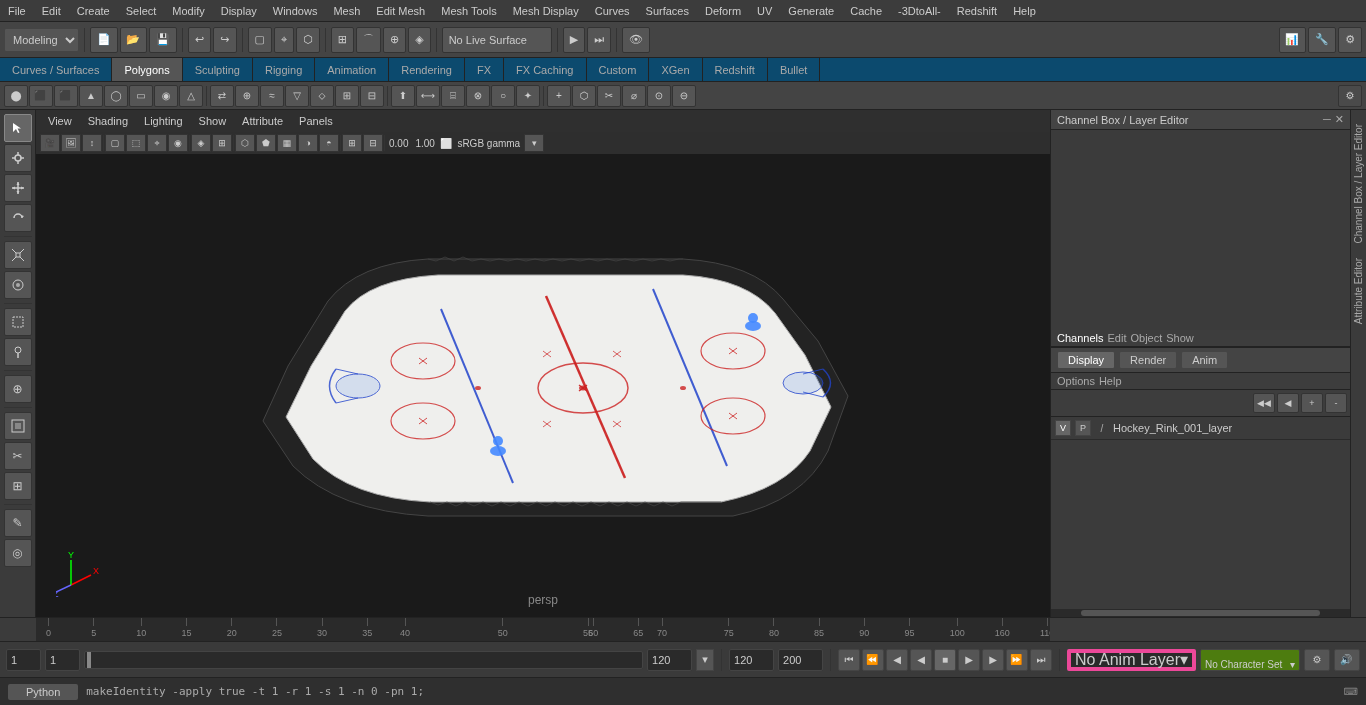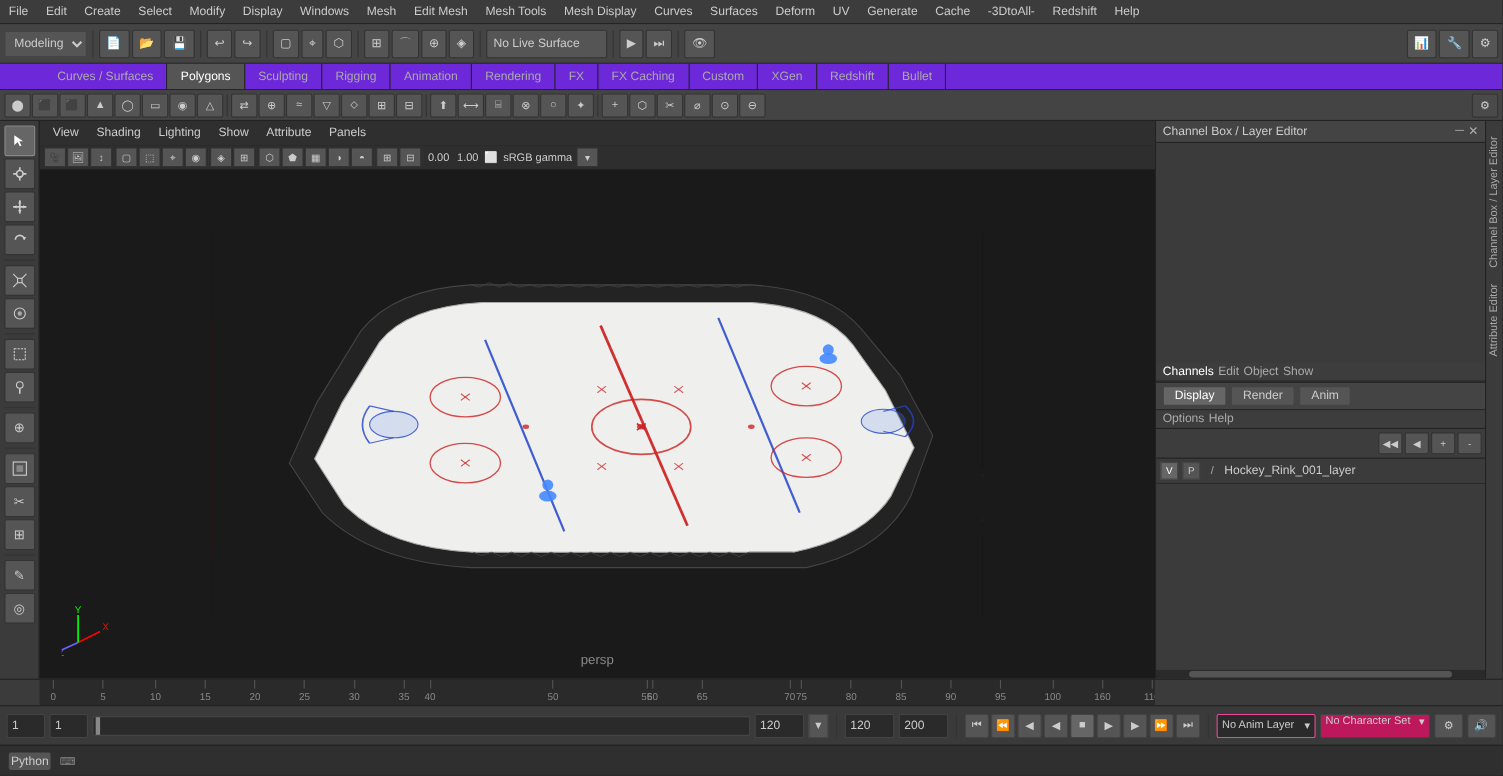--- a/index.html
+++ b/index.html
@@ -9,21 +9,21 @@
     #menu-bar { display: flex; align-items: center; background: #3c3c3c; height: 22px; border-bottom: 1px solid #222; }
     .menu-item { padding: 2px 8px; cursor: pointer; font-size: 11px; color: #ccc; }
 
     
     #toolbar1 { display: flex; align-items: center; background: #444; height: 36px; border-bottom: 1px solid #222; padding: 0 4px; gap: 2px; }
     .toolbar-btn { background: #555; border: 1px solid #333; color: #ccc; padding: 2px 6px; cursor: pointer; font-size: 11px; border-radius: 2px; height: 26px; display: flex; align-items: center; gap: 2px; }
     .toolbar-sep { width: 1px; background: #333; height: 24px; margin: 0 3px; }
     .mode-select { background: #555; border: 1px solid #444; color: #ccc; height: 24px; font-size: 11px; padding: 0 4px; border-radius: 2px; }
 
     
-    #tab-bar { display: flex; align-items: center; background: #6d28d9; height: 24px; border-bottom: 1px solid #222; overflow: hidden; padding-left: 40px; }
+    #tab-bar { display: flex; align-items: center; background: #0c4a6e; height: 24px; border-bottom: 1px solid #222; overflow: hidden; }
     .tab { padding: 3px 12px; cursor: pointer; font-size: 11px; color: #aaa; border-right: 1px solid #222; height: 100%; display: flex; align-items: center; }
     .tab.active { background: #555; color: #fff; }
 
     
     #icon-toolbar { display: flex; align-items: center; background: #444; height: 28px; border-bottom: 1px solid #222; padding: 0 4px; gap: 1px; }
     .icon-btn { width: 24px; height: 22px; background: #555; border: 1px solid #333; color: #ccc; cursor: pointer; font-size: 10px; display: flex; align-items: center; justify-content: center; border-radius: 2px; }
 
     
     #left-toolbar { width: 36px; background: #3b3b3b; border-right: 1px solid #222; display: flex; flex-direction: column; align-items: center; padding: 4px 2px; gap: 2px; flex-shrink: 0; }
     .left-btn { width: 28px; height: 28px; background: #555; border: 1px solid #333; color: #ccc; cursor: pointer; display: flex; align-items: center; justify-content: center; border-radius: 2px; font-size: 12px; }
@@ -75,21 +75,21 @@
     
     #bottom-controls { height: 36px; background: #3a3a3a; border-top: 1px solid #222; display: flex; align-items: center; gap: 4px; padding: 0 6px; }
     .bc-input { background: #2a2a2a; border: 1px solid #444; color: #ccc; height: 22px; width: 50px; font-size: 11px; padding: 0 4px; border-radius: 2px; }
     .bc-sep { width: 1px; background: #333; height: 22px; margin: 0 3px; }
     .bc-select { background: #2a2a2a; border: 1px solid #444; color: #ccc; height: 22px; font-size: 11px; padding: 0 2px; border-radius: 2px; }
     .bc-playback { display: flex; align-items: center; gap: 2px; }
     .pb-btn { background: #555; border: 1px solid #444; color: #ccc; width: 22px; height: 22px; cursor: pointer; display: flex; align-items: center; justify-content: center; font-size: 10px; border-radius: 2px; }
 
     
     #status-bar { height: 28px; background: #2f2f2f; border-top: 1px solid #222; display: flex; align-items: center; gap: 8px; padding: 0 8px; }
-    #python-label { background: #555; padding: 2px 2px; font-size: 11px; color: #ccc; border-radius: 2px; cursor: pointer; }
+    #python-label { background: #555; padding: 2px 18px; font-size: 11px; color: #ccc; border-radius: 2px; cursor: pointer; }
     #status-text { flex: 1; font-size: 11px; color: #aaa; font-family: monospace; }
     #status-right { font-size: 10px; color: #888; }
 
     
     #channel-box-side-tab { width: 16px; background: #3b3b3b; display: flex; flex-direction: column; align-items: center; padding: 10px 0; gap: 6px; border-left: 1px solid #222; }
     .side-tab-label { writing-mode: vertical-rl; transform: rotate(180deg); font-size: 10px; color: #aaa; cursor: pointer; padding: 4px 1px; white-space: nowrap; }
 
     
     #layers-scrollbar { height: 8px; background: #2a2a2a; }
     #layers-scroll-track { width: 80%; height: 6px; background: #555; margin: 1px auto; border-radius: 3px; }
@@ -550,21 +550,21 @@
           <div class="ruler-label">25</div>
         </div>
         <div class="ruler-mark" style="left: 281.091px;">
           <div class="ruler-line"></div>
           <div class="ruler-label">30</div>
         </div>
         <div class="ruler-mark" style="left: 326.273px;">
           <div class="ruler-line"></div>
           <div class="ruler-label">35</div>
         </div>
-        <div class="ruler-mark" style="left: 350px;">
+        <div class="ruler-mark" style="left: 364px;">
           <div class="ruler-line"></div>
           <div class="ruler-label">40</div>
         </div>
         <div class="ruler-mark" style="left: 416.636px; margin-top: 41px;">
           <div class="ruler-line"></div>
           <div class="ruler-label">45</div>
         </div>
         <div class="ruler-mark" style="left: 461.818px;">
           <div class="ruler-line"></div>
           <div class="ruler-label">50</div>
@@ -574,21 +574,21 @@
           <div class="ruler-label">55</div>
         </div>
         <div class="ruler-mark" style="left: 552.182px;">
           <div class="ruler-line"></div>
           <div class="ruler-label">60</div>
         </div>
         <div class="ruler-mark" style="left: 597.364px;">
           <div class="ruler-line"></div>
           <div class="ruler-label">65</div>
         </div>
-        <div class="ruler-mark" style="left: 677px;">
+        <div class="ruler-mark" style="left: 621px;">
           <div class="ruler-line"></div>
           <div class="ruler-label">70</div>
         </div>
         <div class="ruler-mark" style="left: 687.727px;">
           <div class="ruler-line"></div>
           <div class="ruler-label">75</div>
         </div>
         <div class="ruler-mark" style="left: 732.909px;">
           <div class="ruler-line"></div>
           <div class="ruler-label">80</div>
@@ -643,31 +643,32 @@
       <div class="pb-btn" title="Previous Key">◀</div>
       <div class="pb-btn" title="Play Backwards">◀</div>
       <div class="pb-btn" title="Stop" style="background:#666;">■</div>
       <div class="pb-btn" title="Play Forward">▶</div>
       <div class="pb-btn" title="Next Key">▶</div>
       <div class="pb-btn" title="Next Frame">⏩</div>
       <div class="pb-btn" title="Jump to End">⏭</div>
     </div>
     <div class="bc-sep"></div>
 
-    <div class="bc-select" style="min-width:90px;display:flex;align-items:center;padding:0 4px;font-size:10px;background:#2a2a2a;border:1px solid #ec4899;height:22px;border-radius:2px;cursor:pointer;">
+    <div class="bc-select" style="min-width:90px;display:flex;align-items:center;padding:0 4px;font-size:16px;background:#2a2a2a;border:4px solid #ec4899;height:22px;border-radius:2px;cursor:pointer;">
       <span>No Anim Layer</span>
       <span style="margin-left:auto;">▾</span>
     </div>
 
-    <div class="bc-select" style="min-width:100px;display:flex;align-items:flex-start;padding:0 4px;font-size:10px;background:#be185d;border:1px solid #444;height:22px;border-radius:2px;cursor:pointer;">
+    <div class="bc-select" style="min-width:100px;display:flex;align-items:flex-end;padding:0 4px;font-size:10px;background:#4d7c0f;border:1px solid #444;height:22px;border-radius:2px;cursor:pointer;">
       <span>No Character Set</span>
       <span style="margin-left:auto;">▾</span>
     </div>
     <div class="pb-btn" title="Animation Preferences" style="width:26px;">⚙</div>
     <div class="pb-btn" title="Audio" style="width:26px;">🔊</div>
   </div>
 
   <div id="status-bar">
     <div id="python-label">Python</div>
+    <div id="status-text">makeIdentity -apply true -t 1 -r 1 -s 1 -n 0 -pn 1;</div>
     <div id="status-right">⌨</div>
   </div>
 
 </div>
 
 </body></html>

